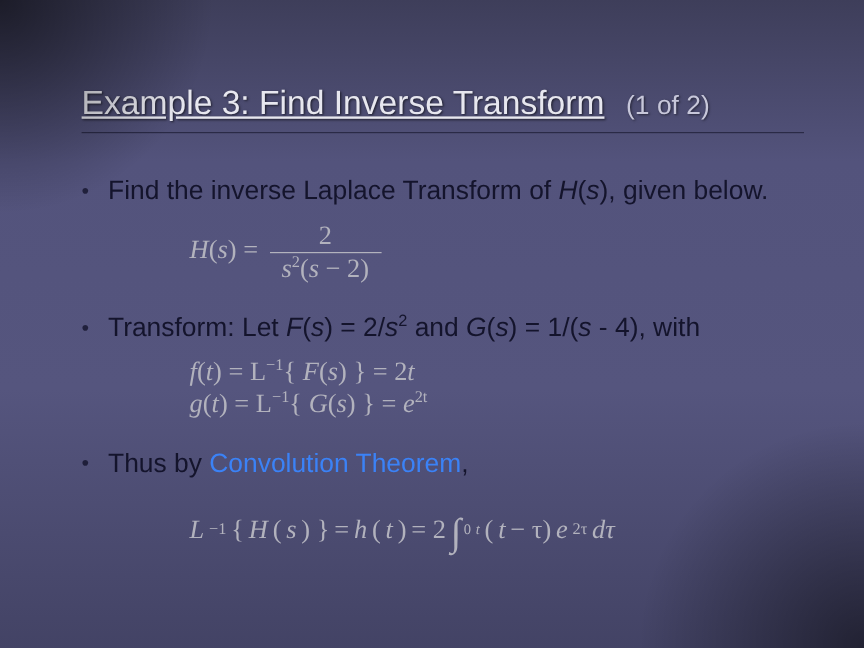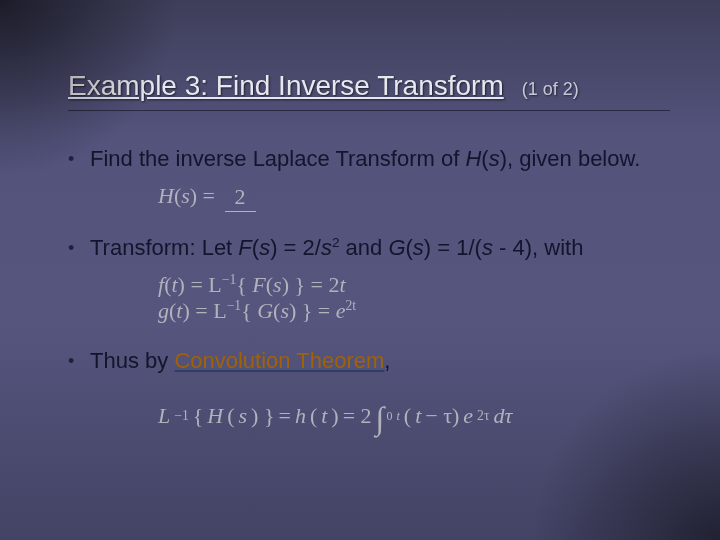--- a/index.html
+++ b/index.html
@@ -11,36 +11,36 @@
   }
   .slide{position:relative;width:720px;height:540px;box-sizing:border-box;padding:70px 50px 40px 68px}
 
   
   .slide::before,.slide::after{content:"";position:absolute;pointer-events:none}
   .slide::before{top:0;left:0;width:180px;height:180px;background:radial-gradient(circle at top left,rgba(0,0,0,.55),rgba(0,0,0,0) 70%)}
   .slide::after{bottom:0;right:0;width:190px;height:190px;background:radial-gradient(circle at bottom right,rgba(0,0,0,.5),rgba(0,0,0,0) 70%)}
 
   .header-row{display:flex;align-items:baseline;gap:18px;padding-bottom:8px;border-bottom:1px solid #2a2a46}
   .title{font-size:28px;color:#e7e7ef;text-decoration:underline;text-shadow:1px 1px 2px rgba(0,0,0,.6);line-height:1.15}
-  .pager{font-size:18px;color:#c7c7da;text-shadow:1px 1px 2px rgba(0,0,0,.5)}
+  .pager{font-size:22px;color:#c7c7da;text-shadow:1px 1px 2px rgba(0,0,0,.5)}
 
   .body{margin-top:34px;font-size:22px;color:#14142c}
   .row{display:flex;align-items:flex-start;margin-bottom:10px}
   .dot{flex:0 0 22px;line-height:28px;color:#14142c;opacity:.8;font-size:18px}
   .txt{flex:1;line-height:28px}
   .it{font-style:italic}
   .sup{font-size:.62em;vertical-align:super;line-height:0}
 
   .formula{margin:6px 0 22px 90px;color:#b2b2bd;font-family:Liberation Serif, serif;font-size:22px;line-height:1.2}
   .formula .it{font-style:italic}
   .frac{display:inline-block;vertical-align:middle;text-align:center;margin:0 4px}
   .frac .num{display:block;border-bottom:1px solid #b2b2bd;padding:0 10px}
   .frac .den{display:block;padding:0 10px}
 
-  .link{color:#a16207;text-decoration:underline;text-decoration-color:#2b4066}
+  .link{color:#3b82f6;text-decoration-color:#2b4066}
 
   .int-row{display:inline-flex;align-items:center;gap:4px}
   .int{font-size:32px;line-height:0;position:relative;top:2px}
   .int-lo,.int-hi{font-size:.55em;line-height:0;color:#b2b2bd}
   .int-hi{vertical-align:1.15em}
   .int-lo{vertical-align:-.7em;margin-left:-2px}
 </style>
 </head>
 <body>
 
@@ -54,21 +54,21 @@
   <div class="body">
 
     <div class="row">
       <div class="dot">•</div>
       <div class="txt">
         <span>Find the inverse Laplace Transform of </span><span class="it">H</span>(<span class="it">s</span>)<span>, given below.</span>
       </div>
     </div>
 
     <div class="formula">
-      <span class="it">H</span>(<span class="it">s</span>)<span> = </span><span class="frac"><span class="num">2</span></span>
+      <span class="it">H</span>(<span class="it">s</span>)<span> = </span><span class="frac"><span class="num">2</span><span class="den"><span class="it">s</span><span class="sup">2</span><span>(</span><span class="it">s</span><span> − 2)</span></span></span>
     </div>
 
     <div class="row">
       <div class="dot">•</div>
       <div class="txt">
         <span>Transform:  Let </span><span class="it">F</span>(<span class="it">s</span>)<span> = 2/</span><span class="it">s</span><span class="sup">2</span><span>  and </span><span class="it">G</span>(<span class="it">s</span>)<span> = 1/(</span><span class="it">s</span><span> - 4), with</span>
       </div>
     </div>
 
     <div class="formula">

